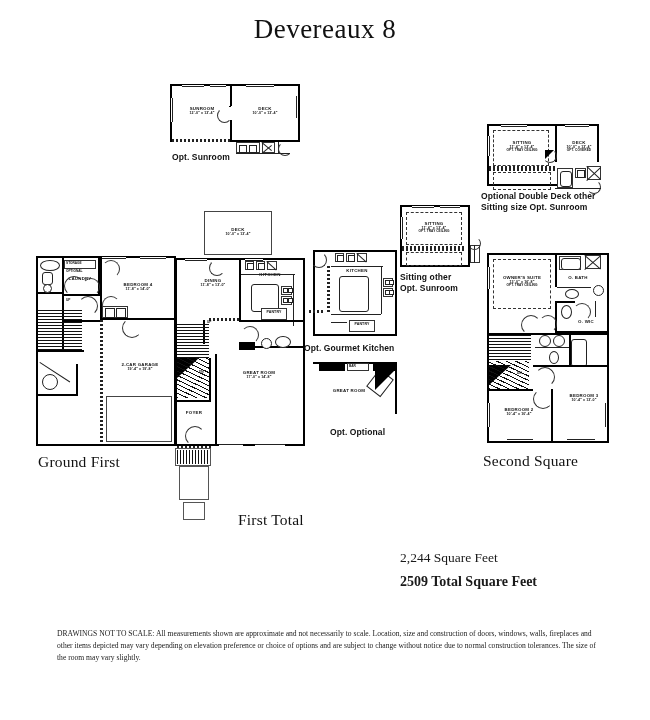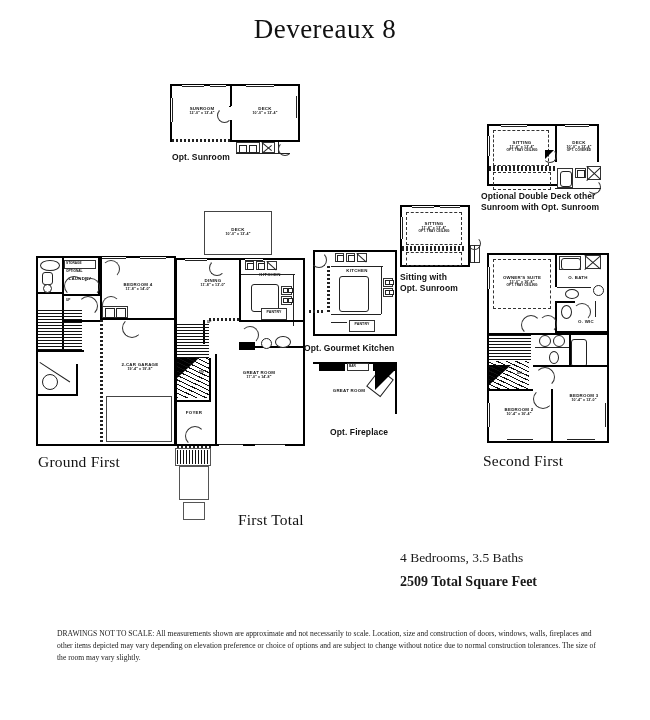--- a/index.html
+++ b/index.html
@@ -243,21 +243,21 @@
     <span class="sub">OPT. TRAY CEILING</span>
   </div>
   <div class="rlabel" style="left:72px; top:16px; width:40px;">
     <span class="nm">DECK</span>
     <span class="dim">10'-0" x 13'-4"</span>
     <span class="sub">OPT. COVERED</span>
   </div>
 </div>
 <div class="optcap" style="left:481px; top:191px; width:130px;">
   <span>Optional Double Deck other</span><br>
-  <span>Sunroom with Opt. Sunroom</span>
+  <span>Sitting size Opt. Sunroom</span>
 </div>
 
 <div class="plan" style="left:400px; top:205px; width:80px; height:70px;">
   <div class="wall wall-h" style="left:0; top:0; width:70px;"></div>
   <div class="wall wall-v" style="left:0; top:0; height:62px;"></div>
   <div class="wall wall-v" style="left:68px; top:0; height:62px;"></div>
   <div class="wall wall-h" style="left:0; top:60px; width:70px;"></div>
   <div class="thin-h" style="position:absolute; left:12px; top:1px; width:22px; background:#fff; height:3px;"></div>
   <div class="thin-h" style="position:absolute; left:12px; top:2px; width:22px;"></div>
   <div class="thin-h" style="position:absolute; left:40px; top:1px; width:20px; background:#fff; height:3px;"></div>
@@ -273,21 +273,21 @@
   <div class="thin-v" style="position:absolute; left:74px; top:40px; height:18px;"></div>
   <div class="door-arc" style="left:68px; top:32px; width:11px; height:11px; border-color:transparent; border-bottom-color:#333; border-right-color:#333;"></div>
 
   <div class="rlabel" style="left:10px; top:16px; width:48px;">
     <span class="nm">SITTING</span>
     <span class="dim">11'-4" x 13'-4"</span>
     <span class="sub">OPT. TRAY CEILING</span>
   </div>
 </div>
 <div class="optcap" style="left:400px; top:272px; width:80px;">
-  <span>Sitting with</span><br>
+  <span>Sitting other</span><br>
   <span>Opt. Sunroom</span>
 </div>
 
 <div class="plan" style="left:204px; top:211px; width:70px; height:46px;">
   <div class="boxthin" style="left:0; top:0; width:68px; height:44px; border-color:#444;"></div>
   <div class="rlabel" style="left:14px; top:16px; width:40px;">
     <span class="nm">DECK</span>
     <span class="dim">10'-0" x 13'-4"</span>
   </div>
 </div>
@@ -496,21 +496,21 @@
   <div class="boxthin" style="left:34px; top:1px; width:22px; height:8px;"></div>
   <div class="tiny" style="left:36px; top:2px;">BAR</div>
   <div class="solidblk" style="left:60px; top:2px; width:22px; height:7px;"></div>
 
   <div class="boxthin" style="left:58px; top:10px; width:18px; height:22px; transform:rotate(38deg); transform-origin:center; border-color:#222;"></div>
   <div class="tri" style="left:62px; top:6px; border-left:22px solid #000; border-bottom:22px solid transparent;"></div>
   <div class="rlabel" style="left:12px; top:26px; width:48px;">
     <span class="nm">GREAT ROOM</span>
   </div>
 </div>
-<div class="optcap" style="left:330px; top:427px;">Opt. Fireplace</div>
+<div class="optcap" style="left:330px; top:427px;">Opt. Optional</div>
 
 <div class="plan" style="left:487px; top:253px; width:122px; height:192px;">
   <div class="wall wall-h" style="left:0; top:0; width:122px;"></div>
   <div class="wall wall-v" style="left:0; top:0; height:190px;"></div>
   <div class="wall wall-v" style="left:120px; top:0; height:190px;"></div>
   <div class="wall wall-h" style="left:0; top:188px; width:122px;"></div>
 
   <div class="dashbox" style="left:6px; top:6px; width:58px; height:50px;"></div>
   <div class="rlabel" style="left:10px; top:22px; width:50px;">
     <span class="nm">OWNER'S SUITE</span>
@@ -578,20 +578,20 @@
   </div>
   <div class="thin-v" style="position:absolute; left:1px; top:150px; height:24px; background:#fff; width:3px;"></div>
   <div class="thin-v" style="position:absolute; left:2px; top:150px; height:24px;"></div>
   <div class="thin-h" style="position:absolute; left:20px; top:185px; width:26px; background:#fff; height:3px;"></div>
   <div class="thin-h" style="position:absolute; left:20px; top:186px; width:26px;"></div>
   <div class="thin-h" style="position:absolute; left:80px; top:185px; width:28px; background:#fff; height:3px;"></div>
   <div class="thin-h" style="position:absolute; left:80px; top:186px; width:28px;"></div>
   <div class="thin-v" style="position:absolute; left:117px; top:150px; height:24px; background:#fff; width:3px;"></div>
   <div class="thin-v" style="position:absolute; left:118px; top:150px; height:24px;"></div>
 </div>
-<div class="floorcap" style="left:483px; top:452px;">Second First</div>
+<div class="floorcap" style="left:483px; top:452px;">Second Square</div>
 
 <div id="stats">
-  <div class="l2">4 Bedrooms, 3.5 Baths</div>
+  <div class="l1">2,244 Square Feet</div>
   <div class="l4">2509 Total Square Feet</div>
 </div>
 
 <div id="disclaimer">DRAWINGS NOT TO SCALE: All measurements shown are approximate and not necessarily to scale. Location, size and construction of doors, windows, walls, fireplaces and other items depicted may vary depending on elevation preference or choice of options and are subject to change without notice due to normal construction tolerances. The size of the room may vary slightly.</div>
 
 </body></html>

